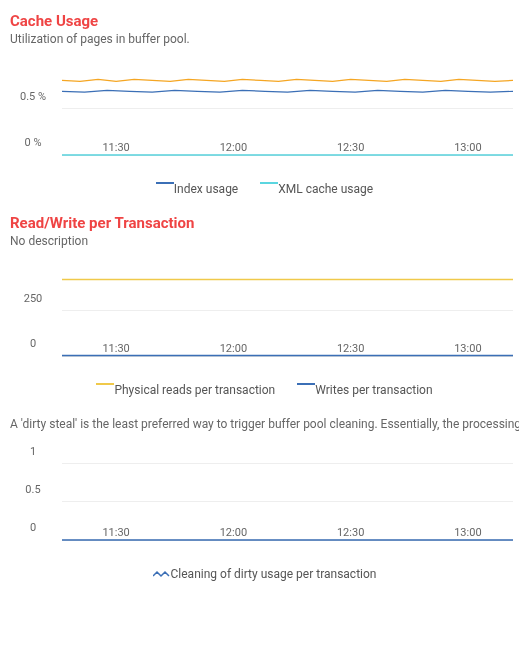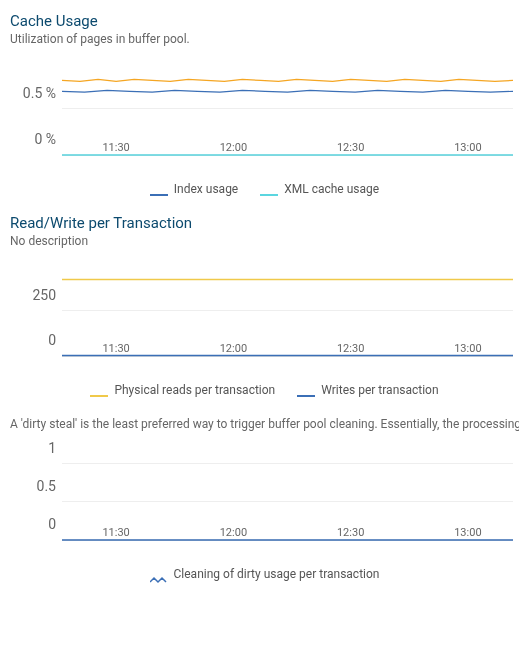--- a/index.html
+++ b/index.html
@@ -1,28 +1,28 @@
 <!DOCTYPE html>
 <html><head>
 <meta charset="utf-8">
 <style>
   html,body{margin:0;padding:0;background:#fff;font-family:-apple-system,BlinkMacSystemFont,"Segoe UI",Roboto,Helvetica,Arial,sans-serif;color:#333;font-size:13px}
   .page{width:529px;padding:12px 0 20px 0;box-sizing:border-box}
   .panel{padding:0 10px 18px 10px}
-  .panel-title{font-size:15px;font-weight:400;color:#0c4a6e;margin:0}
+  .panel-title{font-size:15px;font-weight:700;color:#ef4444;margin:0}
   .panel-desc{font-size:12px;color:#666;margin:2px 0 16px 0;line-height:1.3;white-space:nowrap;overflow:hidden}
   .chart-box{position:relative;height:110px;margin-left:52px;margin-right:6px}
   .plot-area{position:absolute;left:0;right:0;top:0;bottom:18px;border-bottom:1px solid #ddd}
   .grid-line{position:absolute;left:0;right:0;border-top:1px solid #eee}
-  .ytick{position:absolute;left:-52px;width:46px;text-align:right;font-size:14px;color:#666;transform:translateY(-50%)}
+  .ytick{position:absolute;left:-52px;width:46px;text-align:center;font-size:11px;color:#666;transform:translateY(-50%)}
   .xticks{position:absolute;left:0;right:0;bottom:17px;height:16px}
   .xtick{position:absolute;top:0;font-size:11px;color:#666;transform:translateX(-50%)}
   svg.series-svg{position:absolute;left:0;right:0;top:0;bottom:0;width:100%;height:100%;overflow:visible}
   .legend{display:flex;gap:22px;justify-content:center;flex-wrap:wrap;margin-top:8px;font-size:12px;color:#555}
-  .legend-item{display:inline-flex;align-items:flex-end;gap:6px}
+  .legend-item{display:inline-flex;align-items:flex-start;gap:0}
   .swatch{display:inline-block;width:18px;height:0;border-top:2px solid}
   .swatch-zig{display:inline-block;width:18px;height:8px}
 </style>
 </head>
 <body>
 <div class="page">
 
 <div class="panel">
   <h3 class="panel-title">Cache Usage</h3>
   <div class="panel-desc">Utilization of pages in buffer pool.</div>

